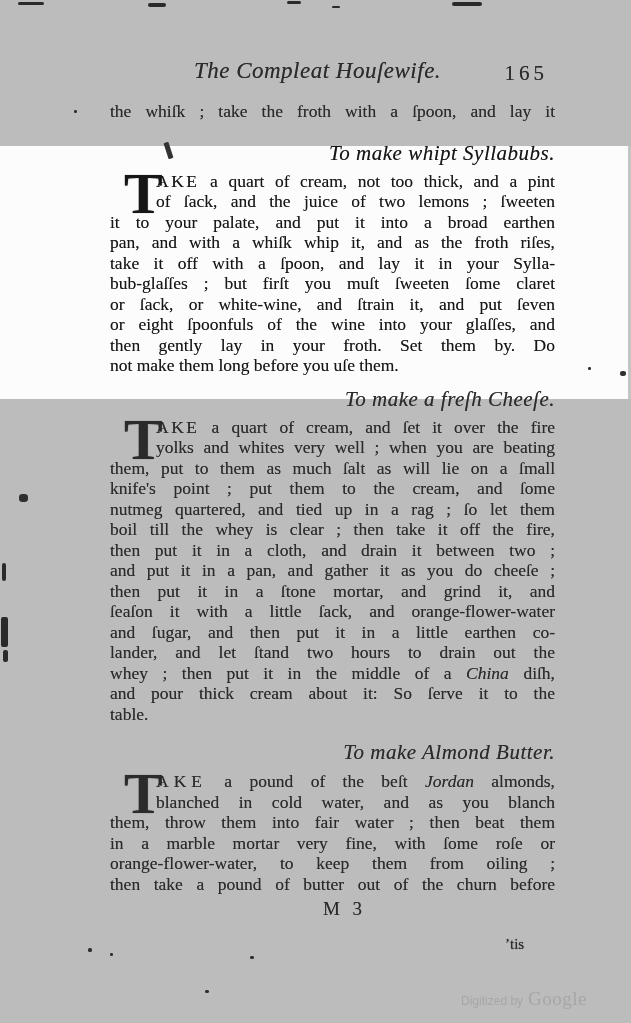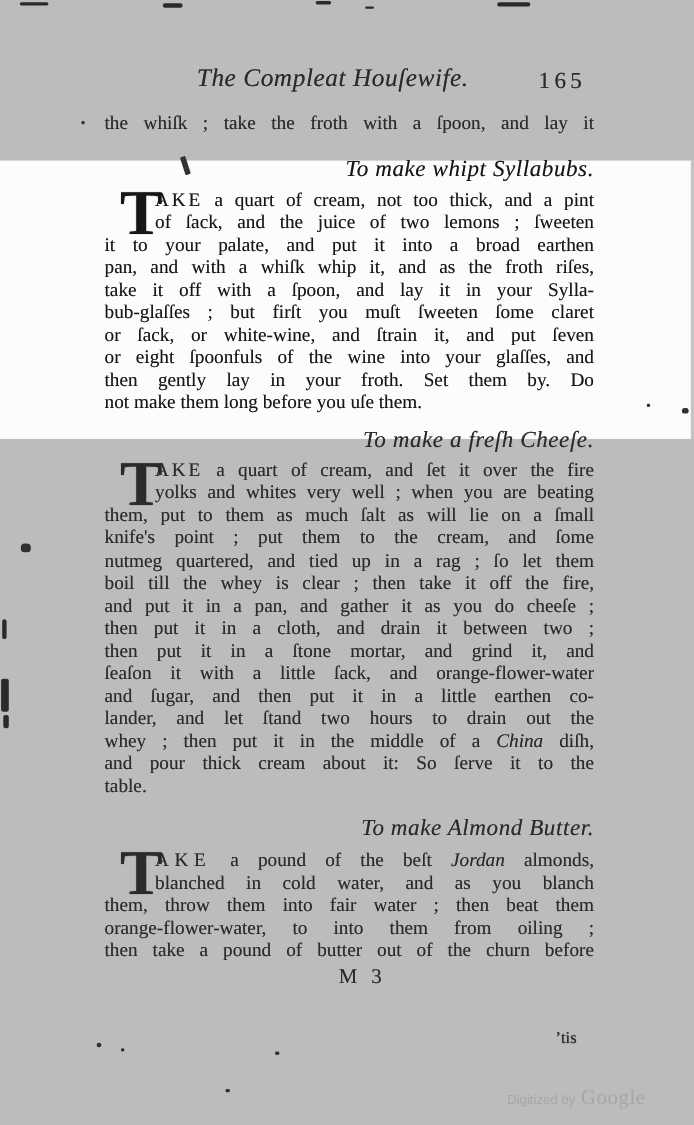--- a/index.html
+++ b/index.html
@@ -20,21 +20,21 @@
   }
   .highlight-band{
     position:absolute;left:0;top:146px;width:100%;height:253px;
     background:var(--highlight-bg);
   }
   .gutter-shadow{
     position:absolute;right:0;top:146px;width:3px;height:253px;
     background:rgba(150,150,150,.55);
   }
   .content{
-    position:absolute;left:95px;top:58px;width:445px;
+    position:absolute;left:110px;top:58px;width:445px;
   }
   .runhead{position:relative;height:44px;}
   .runhead .title{
     position:absolute;left:50%;transform:translateX(-50%);margin-left:-15px;
     font-style:italic;font-size:23px;letter-spacing:.5px;white-space:nowrap;
     text-shadow:0 0 .6px rgba(20,20,20,.55);
   }
   .runhead .pagenum{
     position:absolute;right:7px;top:3px;font-size:21px;letter-spacing:4px;
     text-shadow:0 0 .6px rgba(20,20,20,.55);
@@ -146,40 +146,41 @@
     <div>
       <h2 class="recipe-heading heading-cheese">To make a freſh Cheeſe.</h2>
       <div class="para">
         <span class="dropcap">T</span>
         <div class="line"><span class="capword">AKE</span><span> a quart of cream, and ſet it over the fire</span></div>
         <div class="line">yolks and whites very well ; when you are beating</div>
         <div class="line">them, put to them as much ſalt as will lie on a ſmall</div>
         <div class="line">knife's point ; put them to the cream, and ſome</div>
         <div class="line">nutmeg quartered, and tied up in a rag ; ſo let them</div>
         <div class="line">boil till the whey is clear ; then take it off the fire,</div>
+        <div class="line">then put it in a cloth, and drain it between two ;</div>
         <div class="line">and put it in a pan, and gather it as you do cheeſe ;</div>
-        <div class="line">then put it in a cloth, and drain it between two ;</div>
         <div class="line">then put it in a ſtone mortar, and grind it, and</div>
         <div class="line">ſeaſon it with a little ſack, and orange-flower-water</div>
         <div class="line">and ſugar, and then put it in a little earthen co-</div>
         <div class="line">lander, and let ſtand two hours to drain out the</div>
         <div class="line"><span>whey ; then put it in the middle of a </span><span class="it">China</span><span> diſh,</span></div>
         <div class="line">and pour thick cream about it: So ſerve it to the</div>
         <div class="line last">table.</div>
       </div>
     </div>
 
     <div>
       <h2 class="recipe-heading heading-almond">To make Almond Butter.</h2>
       <div class="para">
         <span class="dropcap">T</span>
         <div class="line"><span class="capword capword-wide">AKE</span><span> a pound of the beſt </span><span class="it">Jordan</span><span> almonds,</span></div>
         <div class="line">blanched in cold water, and as you blanch</div>
         <div class="line">them, throw them into fair water ; then beat them</div>
-        <div class="line">orange-flower-water, to into them from oiling ;</div>
+        <div class="line">in a marble mortar very fine, with ſome roſe or</div>
+        <div class="line">orange-flower-water, to keep them from oiling ;</div>
         <div class="line">then take a pound of butter out of the churn before</div>
       </div>
     </div>
 
     <div class="sig-row">M 3</div>
   </div>
 
   <div class="catchword">ʼtis</div>
 
   <div class="watermark">

